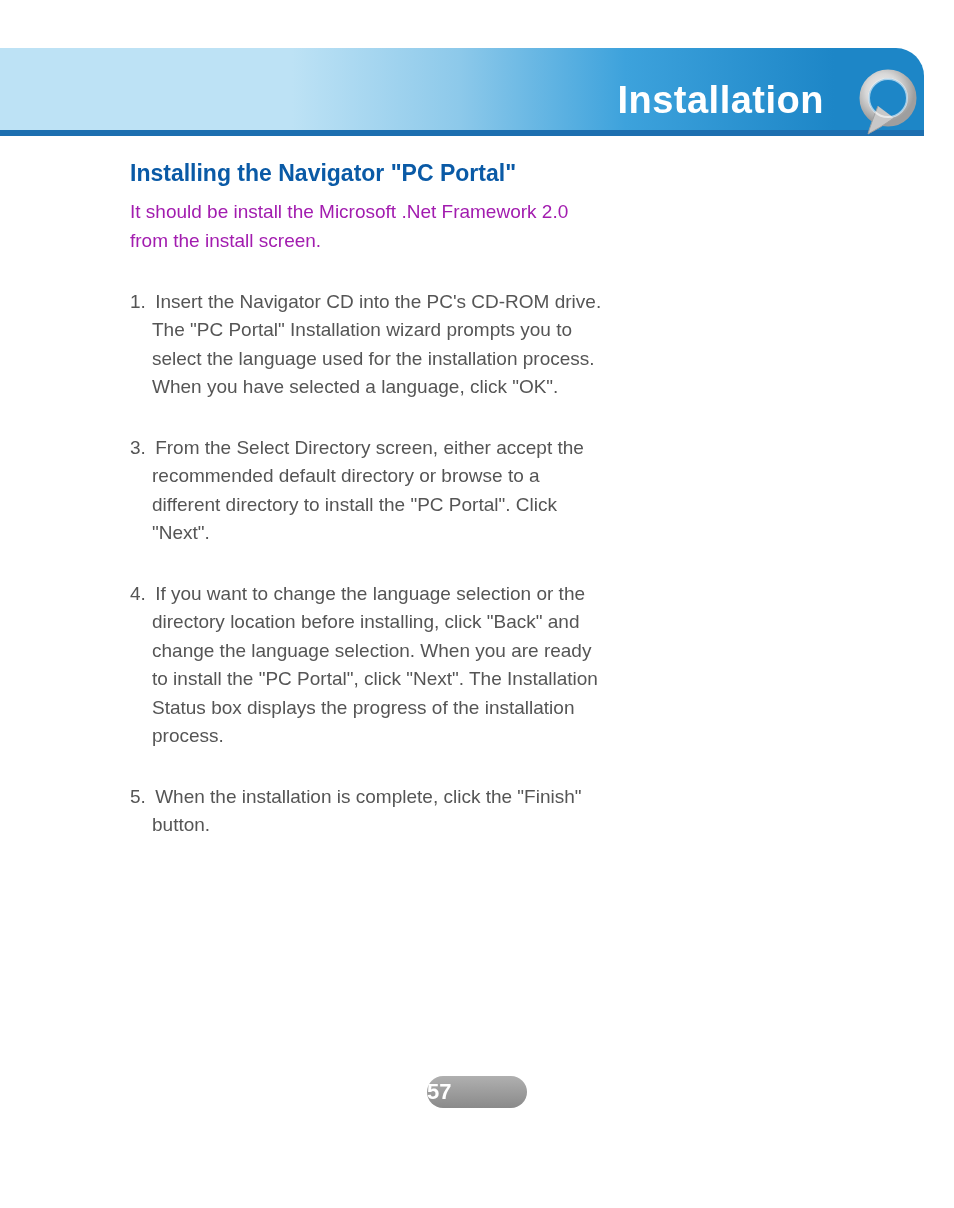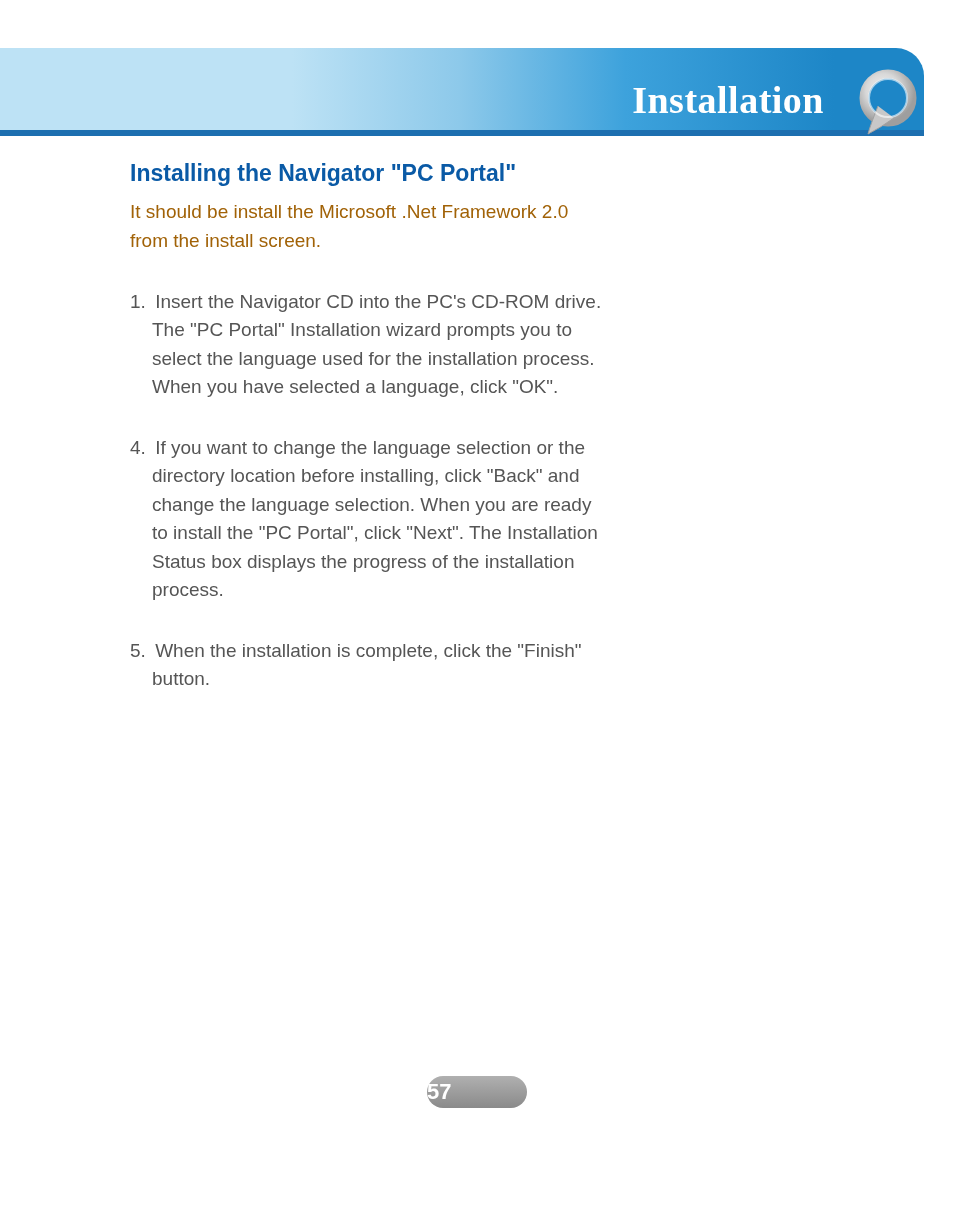--- a/index.html
+++ b/index.html
@@ -14,21 +14,20 @@
       font-family: Arial, Helvetica, sans-serif;
       position: relative;
     }
     .header-band {
       position: absolute;
       top: 48px;
       left: 0;
       right: 30px;
       height: 88px;
       display: flex;
-      font-family: Liberation Serif, serif;
     }
     .header-left {
       flex: 1;
       background: linear-gradient(to right, #bde2f5 0%, #bde2f5 35%, #8dc9ea 55%, #3da2dc 75%, #1d86c7 100%);
       border-bottom: 6px solid #1d6fb0;
     }
     .header-right {
       width: 90px;
       background: #1d86c7;
       border-top-right-radius: 28px;
@@ -59,21 +58,21 @@
       width: 480px;
     }
     .section-title {
       font-size: 23px;
       font-weight: bold;
       color: #0a5aa6;
       margin-bottom: 10px;
     }
     .intro {
       font-size: 19px;
-      color: #a16207;
+      color: #a21caf;
       line-height: 1.55;
       margin-bottom: 14px;
     }
     .list-item {
       font-size: 19px;
       color: #555555;
       line-height: 1.5;
       margin-bottom: 12px;
       padding-left: 22px;
       margin-top: 32px;
@@ -124,19 +123,20 @@
     <path d="M 26 38 Q 18 58 16 66 Q 28 60 42 50" fill="#c8c8c8" stroke="#a0a0a0" stroke-width="1"></path>
     <circle cx="36" cy="30" r="19" fill="none" stroke="#ffffff" stroke-width="2" opacity="0.6"></circle>
   </svg>
 </div>
 
 <div class="content">
   <h2 class="section-title">Installing the Navigator "PC Portal"</h2>
   <p class="intro">It should be install the Microsoft .Net Framework 2.0 from the install screen.</p>
 
   <div class="list-item"><span class="num">1. </span><span>Insert the Navigator CD into the PC's CD-ROM drive. The "PC Portal" Installation wizard prompts you to select the language used for the installation process. When you have selected a language, click "OK".</span></div>
+  <div class="list-item"><span class="num">3. </span><span>From the Select Directory screen, either accept the recommended default directory or browse to a different directory to install the "PC Portal". Click "Next".</span></div>
   <div class="list-item"><span class="num">4. </span><span>If you want to change the language selection or the directory location before installing, click "Back" and change the language selection. When you are ready to install the "PC Portal", click "Next". The Installation Status box displays the progress of the installation process.</span></div>
   <div class="list-item"><span class="num">5. </span><span>When the installation is complete, click the "Finish" button.</span></div>
 </div>
 
 <div class="page-badge">
   <span class="page-number">57</span>
 </div>
 
 </body></html>

